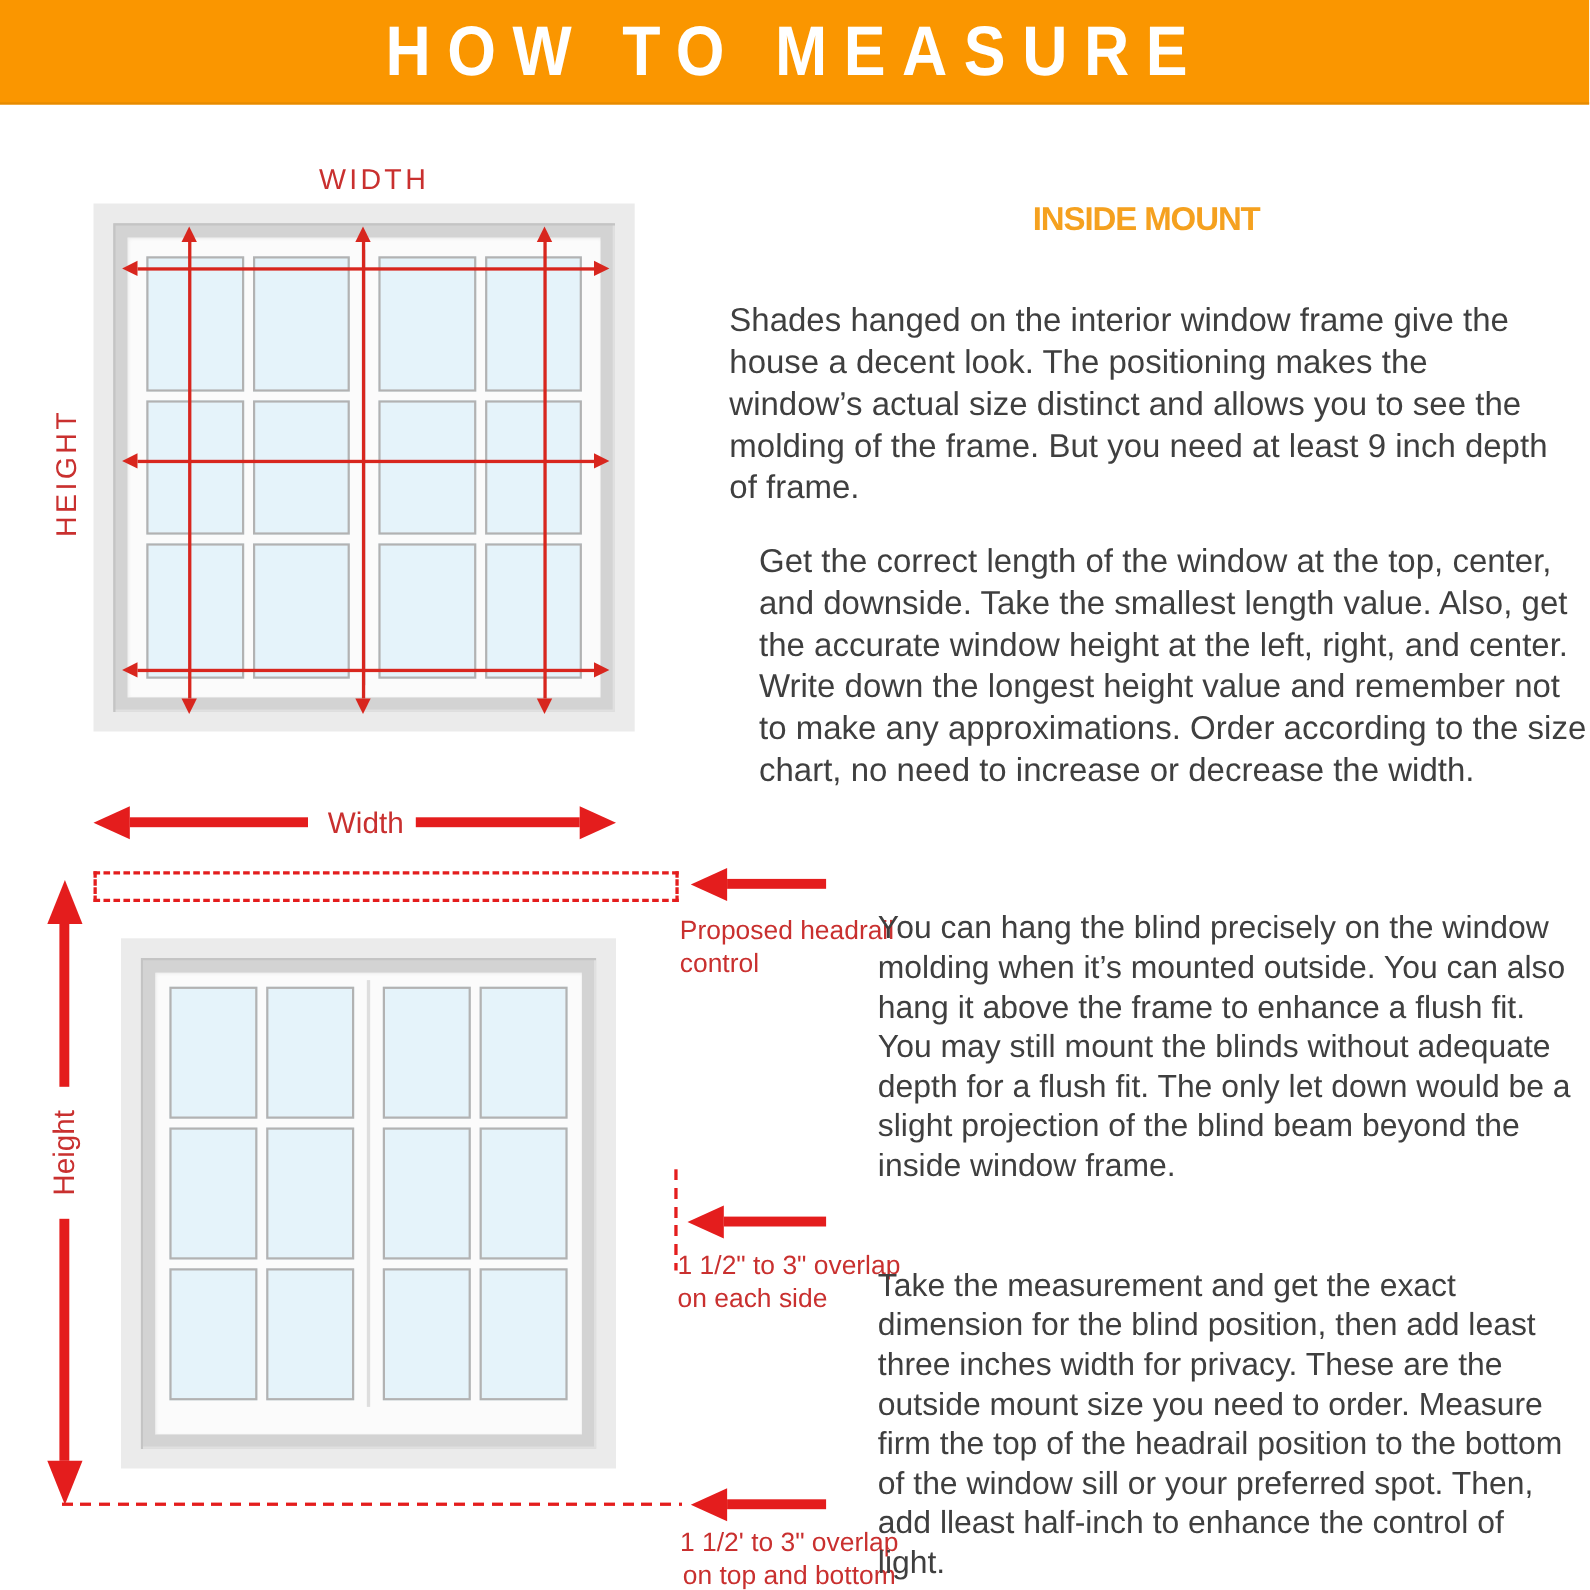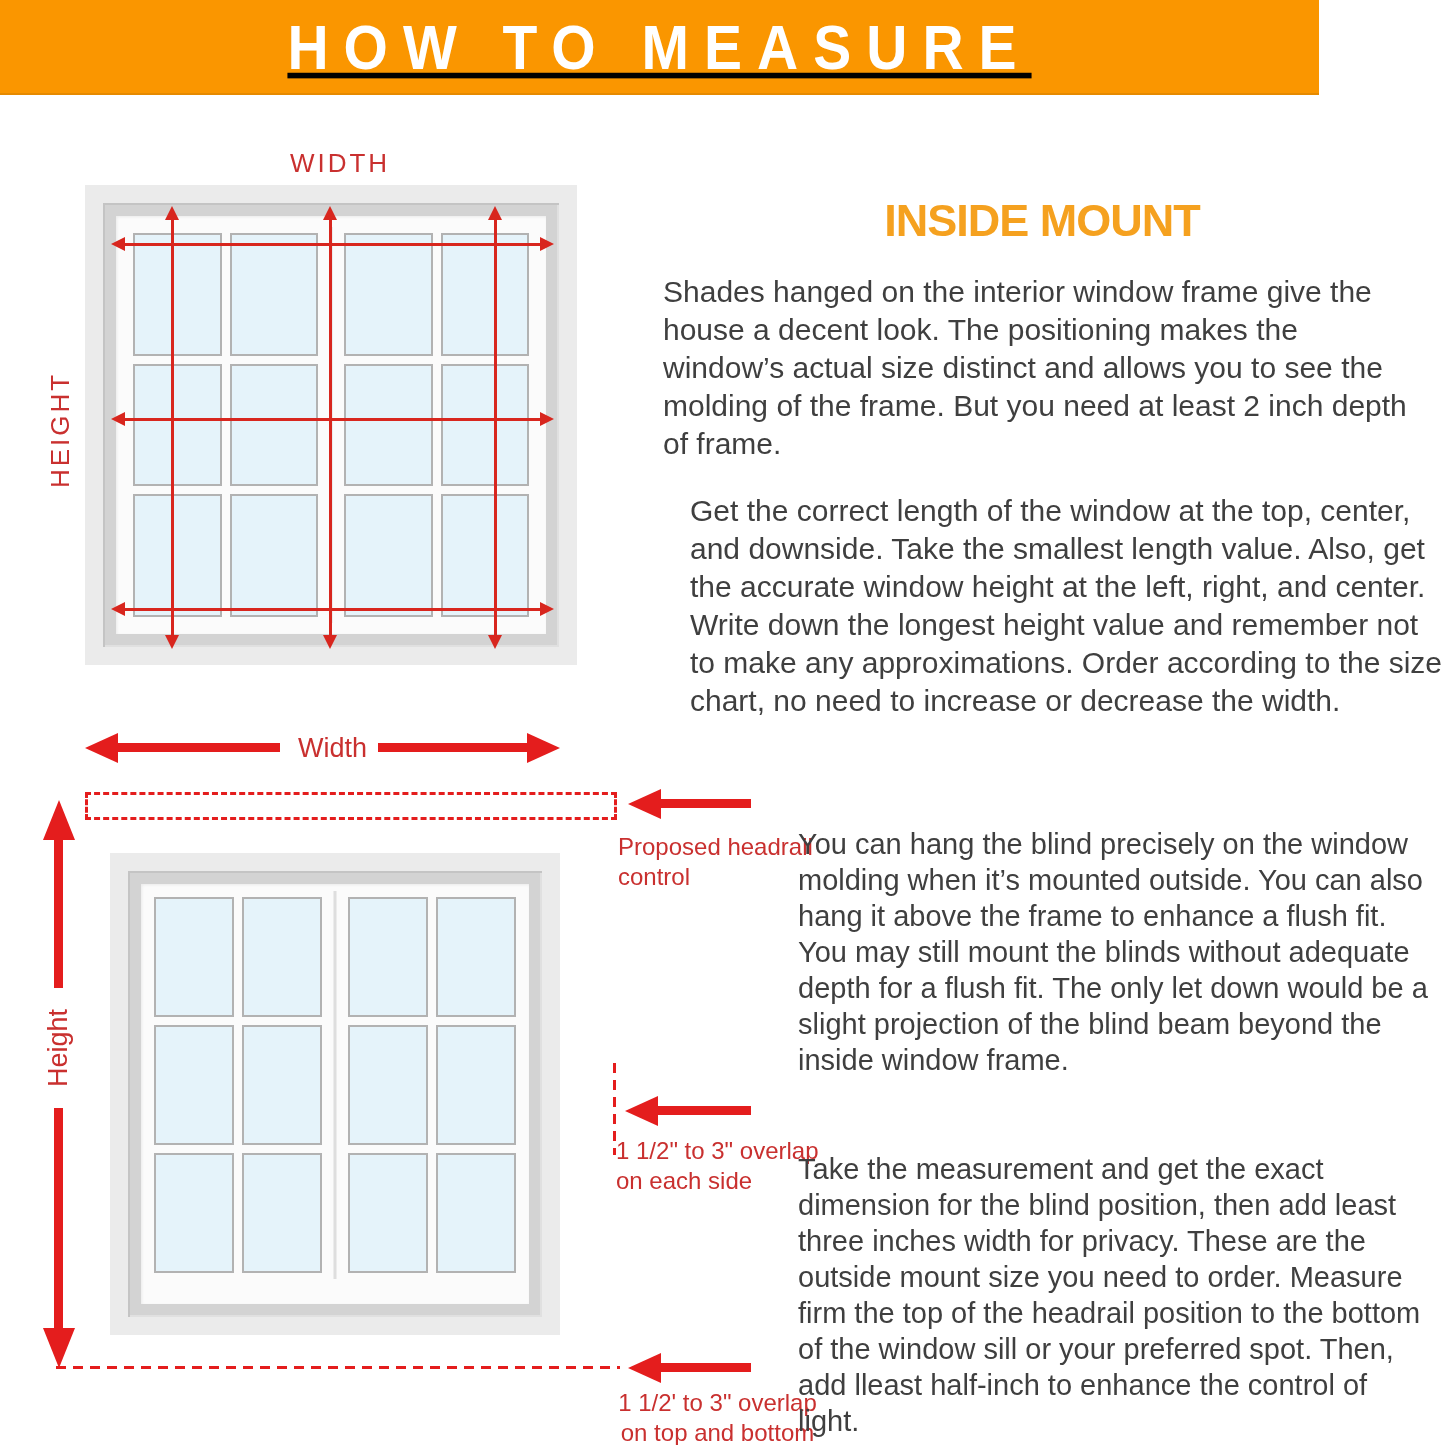--- a/index.html
+++ b/index.html
@@ -12,22 +12,22 @@
     --pane:#E5F3FA;
     --frame-outer:#EBEBEB;
     --frame-mid:#D3D3D3;
     --frame-inner:#FBFBFB;
   }
   html,body{margin:0;padding:0;background:#fff;}
   .page{position:relative;width:1445px;height:1445px;background:#fff;overflow:hidden;
         font-family:"Liberation Sans", sans-serif;}
 
   
-  .banner{position:absolute;left:0;top:0;width:1319px;height:93px;background:var(--banner);
-          border-bottom:2px solid #E68A00;display:flex;align-items:center;justify-content:center;text-decoration:underline;}
+  .banner{position:absolute;left:0;top:0;width:1445px;height:93px;background:var(--banner);
+          border-bottom:2px solid #E68A00;display:flex;align-items:center;justify-content:center;}
   .banner span{color:#fff;font-weight:bold;font-size:57px;letter-spacing:15px;
                transform:scaleY(1.12);white-space:nowrap;}
 
   
   .window{position:absolute;background:var(--frame-outer);}
   .win-mid{position:absolute;inset:18px;background:var(--frame-mid);
            box-shadow:inset 2px 2px 0 #C4C4C4, inset -2px -2px 0 #E0E0E0;}
   .win-inner{position:absolute;inset:31px;background:var(--frame-inner);
              box-shadow:inset 1px 1px 3px rgba(0,0,0,.07);}
   .sashes{position:absolute;display:flex;gap:26px;}
@@ -76,21 +76,21 @@
      background:repeating-linear-gradient(180deg,var(--thick) 0 10px,transparent 10px 17px);}
   .dash-rect{position:absolute;border:3px dashed var(--thick);background:transparent;}
 
   
   .red-lbl{position:absolute;color:var(--lbl);font-size:24px;line-height:30px;}
   .dim-lbl{position:absolute;color:var(--lbl);font-size:26px;letter-spacing:3px;}
   .dim-lbl-sm{position:absolute;color:var(--lbl);font-size:27px;text-align:center;}
   .rot{display:flex;align-items:center;justify-content:center;transform:rotate(-90deg);}
 
   
-  .section-head{position:absolute;color:var(--head-orange);font-weight:bold;font-size:45px;
+  .section-head{position:absolute;color:var(--head-orange);font-weight:bold;font-size:30px;
                 letter-spacing:-1px;text-align:center;white-space:nowrap;}
   .body-p{position:absolute;color:var(--body);}
   .im-p{width:755px;font-size:30px;line-height:38px;}
   .om-p{width:630px;font-size:29px;line-height:36px;}
 </style>
 </head>
 <body>
 
 <div class="page">
 
@@ -126,21 +126,21 @@
   </div>
 
   <div class="ta-h" style="left:125px;top:243px;width:415px;"></div>
   <div class="ta-h" style="left:125px;top:418px;width:415px;"></div>
   <div class="ta-h" style="left:125px;top:608px;width:415px;"></div>
   <div class="ta-v" style="left:171px;top:220px;height:415px;"></div>
   <div class="ta-v" style="left:329px;top:220px;height:415px;"></div>
   <div class="ta-v" style="left:494px;top:220px;height:415px;"></div>
 
   <h2 class="section-head" style="left:663px;top:158px;width:758px;">INSIDE MOUNT</h2>
-  <p class="body-p im-p" style="left:663px;top:243px;">Shades hanged on the interior window frame give the house a decent look. The positioning makes the window’s actual size distinct and allows you to see the molding of the frame. But you need at least 2 inch depth of frame.</p>
+  <p class="body-p im-p" style="left:663px;top:243px;">Shades hanged on the interior window frame give the house a decent look. The positioning makes the window’s actual size distinct and allows you to see the molding of the frame. But you need at least 9 inch depth of frame.</p>
   <p class="body-p im-p" style="left:690px;top:462px;">Get the correct length of the window at the top, center, and downside. Take the smallest length value. Also, get the accurate window height at the left, right, and center. Write down the longest height value and remember not to make any approximations. Order according to the size chart, no need to increase or decrease the width.</p>
 
   <div class="bigh hl" style="left:118px;top:743px;width:162px;"></div>
   <div class="dim-lbl-sm" style="left:290px;top:733px;width:85px;">Width</div>
   <div class="bigh hr" style="left:378px;top:743px;width:149px;"></div>
 
   <div class="dash-rect" style="left:85px;top:792px;width:526px;height:22px;"></div>
   <div class="bigh hl" style="left:661px;top:799px;width:90px;"></div>
   <div class="red-lbl" style="left:618px;top:832px;width:210px;">Proposed headrail control</div>
 

